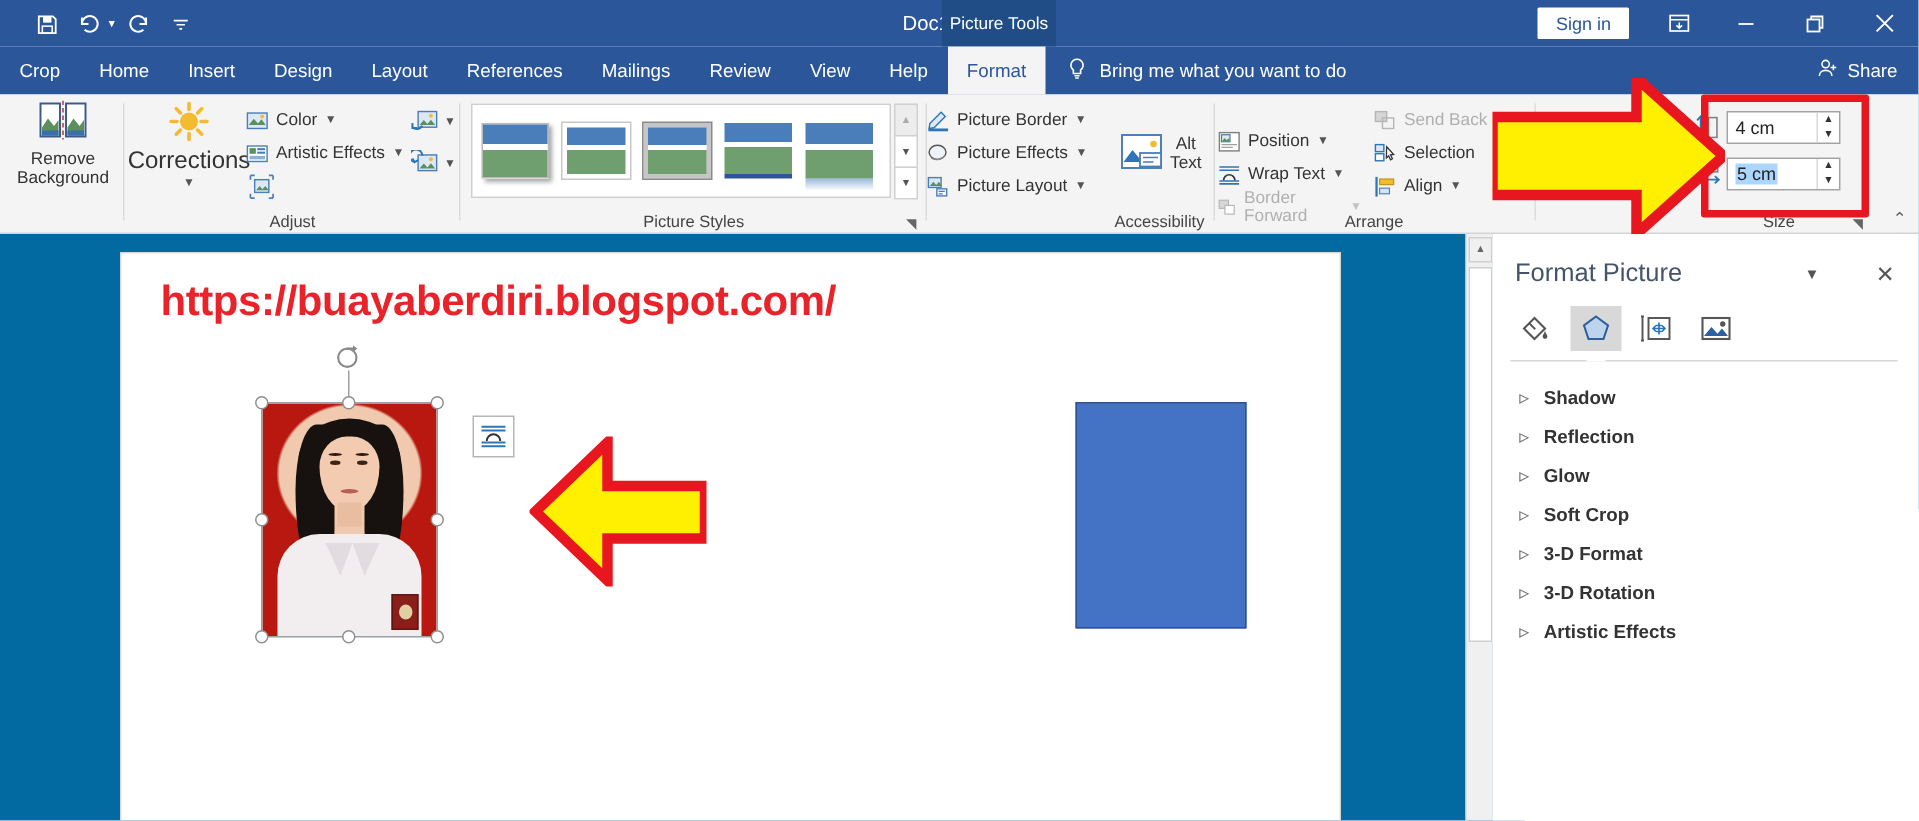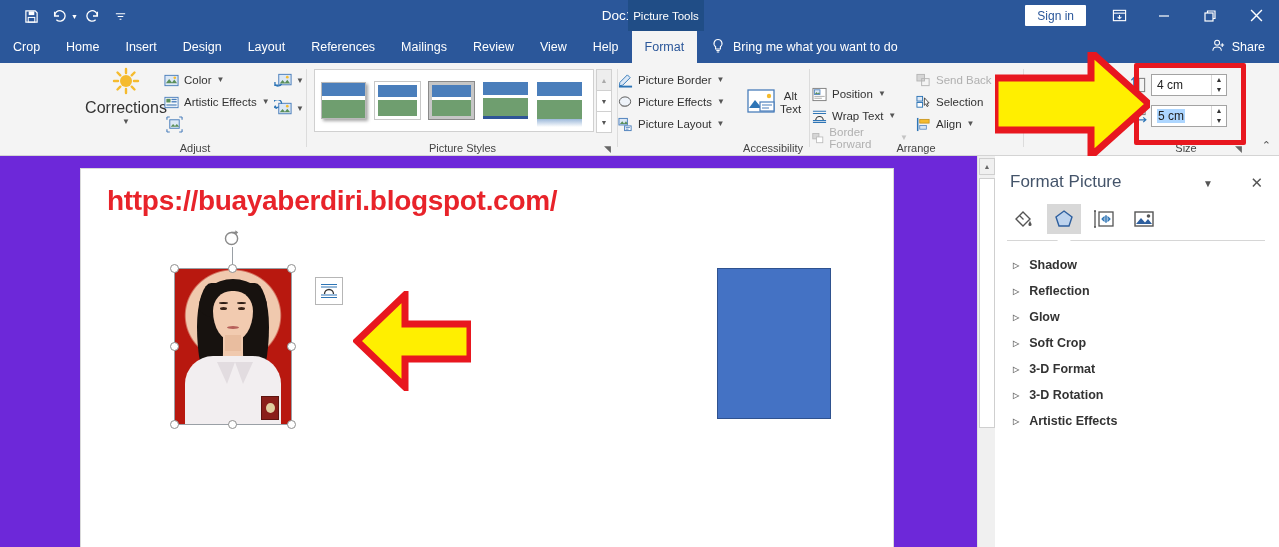--- a/index.html
+++ b/index.html
@@ -173,21 +173,21 @@
   .red-box {
     position: absolute; left: 1134px; top: 63px; width: 112px; height: 82px;
     border: 5px solid #e8171f; border-radius: 2px; pointer-events: none;
   }
   
   .big-arrow { position: absolute; left: 995px; top: 52px; width: 155px; height: 105px; }
 
   
   .docarea {
     position: absolute; left: 0; top: 156px; width: 995px; height: 391px;
-    background: #6d28d9;
+    background: #0369a1;
   }
   .page {
     position: absolute; left: 80px; top: 12px; width: 814px; height: 379px;
     background: #ffffff; border: 1px solid #d9d9d9; border-bottom: none;
   }
   .url-text {
     position: absolute; left: 26px; top: 16px;
     font-size: 28px; font-weight: bold; color: #e8232a;
     font-family: "Liberation Sans", sans-serif; letter-spacing: -0.3px;
   }
@@ -412,20 +412,38 @@
             <path d="M2 13.5c0-2.6 2-4 4.5-4s4.5 1.4 4.5 4" fill="none" stroke="#fff" stroke-width="1.1"></path>
             <path d="M12 5.5v4M10 7.5h4" stroke="#fff" stroke-width="1.1"></path>
           </svg>
       </span>
       <span>Share</span>
     </div>
   </div>
 
   <div class="ribbon">
 
+    <div class="rgroup rbg">
+      <div class="rbg-btn">
+        <svg width="34" height="30" viewBox="0 0 34 30">
+          <rect x="2" y="2" width="13" height="22" fill="#fff" stroke="#3a5a8c" stroke-width="1.3"></rect>
+          <rect x="19" y="2" width="13" height="22" fill="#fff" stroke="#3a5a8c" stroke-width="1.3"></rect>
+          <path d="M3 18l4-6 4 5 3-4v10H3z" fill="#5b8f5b"></path>
+          <rect x="3" y="20" width="11" height="3.5" fill="#3a6fa8"></rect>
+          <path d="M20 18l4-6 4 5 3-4v10H20z" fill="#5b8f5b"></path>
+          <rect x="20" y="20" width="11" height="3.5" fill="#3a6fa8"></rect>
+          <path d="M17 0v26" stroke="#b33" stroke-width="1" stroke-dasharray="3 2"></path>
+        </svg>
+        <div class="rbg-txt">
+          <div>Remove</div>
+          <div>Background</div>
+        </div>
+      </div>
+      <div class="gsep" style="right:-3px"></div>
+    </div>
 
     <div class="rgroup adjust">
       <div class="corrections">
         <svg width="30" height="30" viewBox="0 0 30 30">
           <circle cx="15" cy="14" r="6" fill="#f5bb2e"></circle>
           <g stroke="#f5bb2e" stroke-width="2.4" stroke-linecap="round">
             <path d="M15 2v4M15 22v4M3 14h4M23 14h4M6.5 5.5l2.8 2.8M20.7 19.7l2.8 2.8M23.5 5.5l-2.8 2.8M9.3 19.7l-2.8 2.8"></path>
           </g>
         </svg>
         <span class="corrections-txt">Corrections</span>

